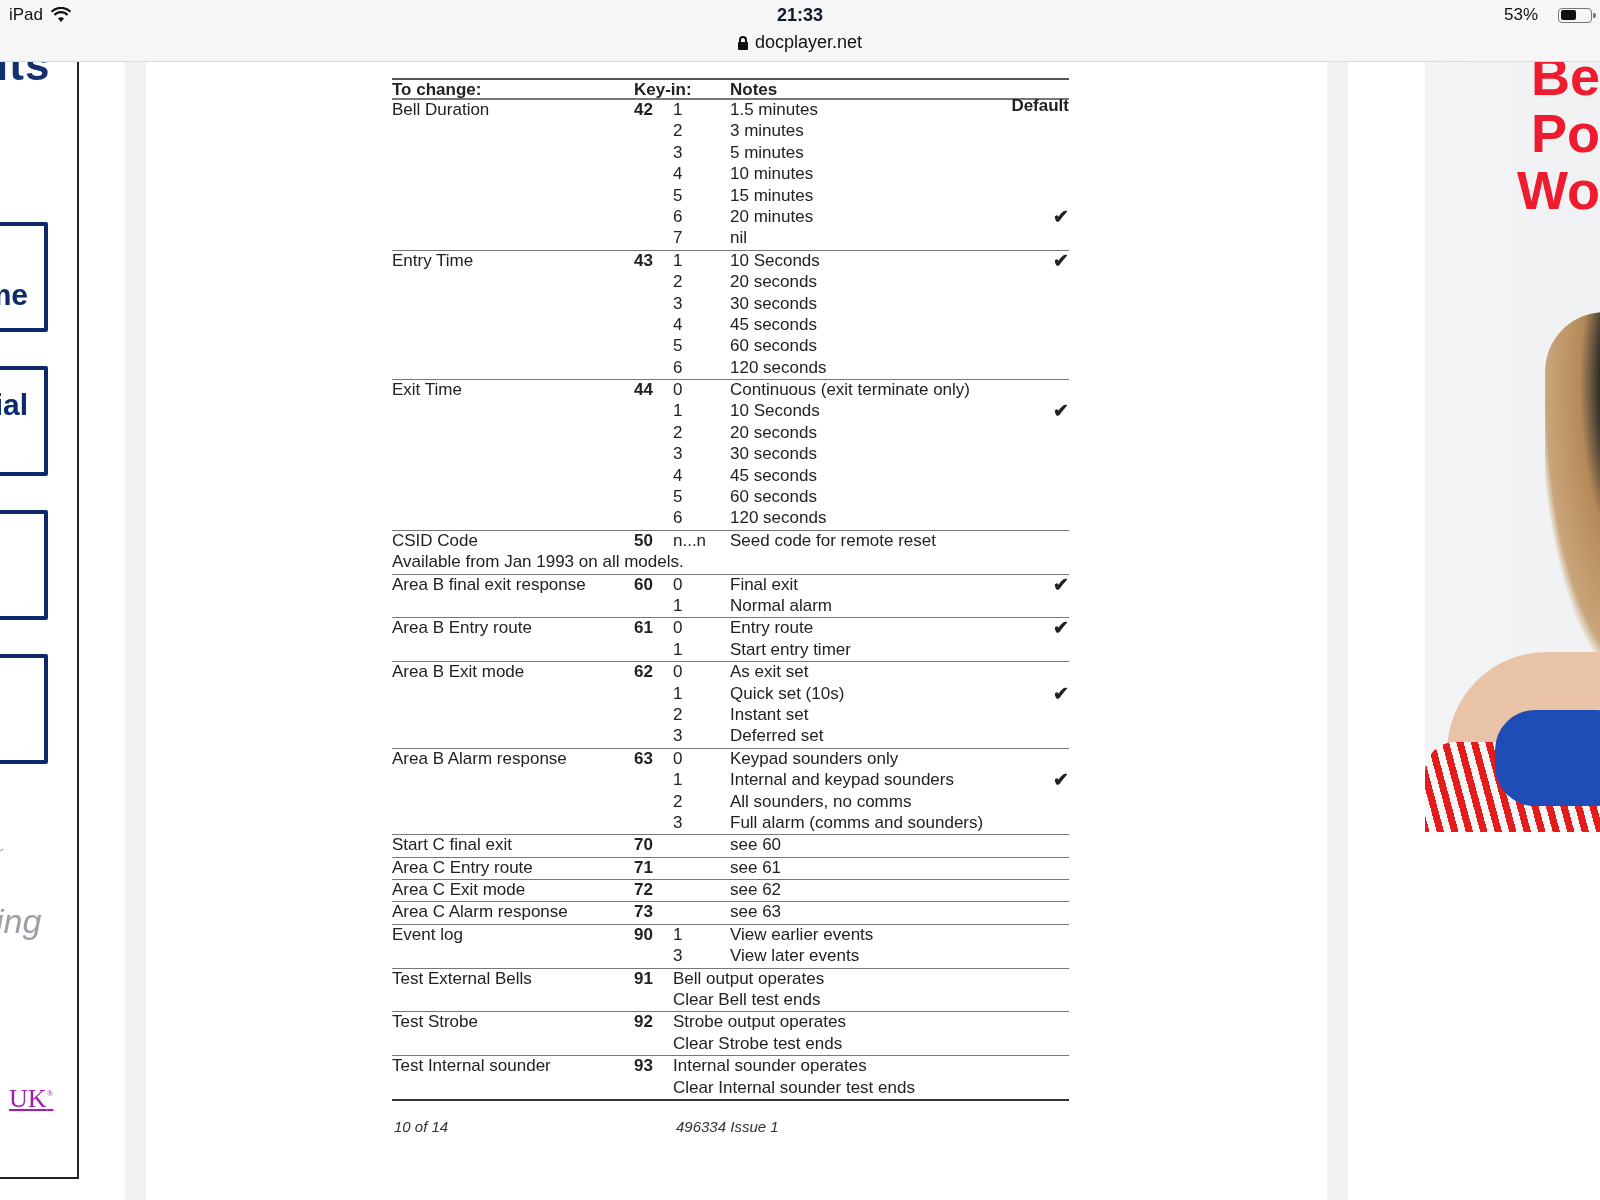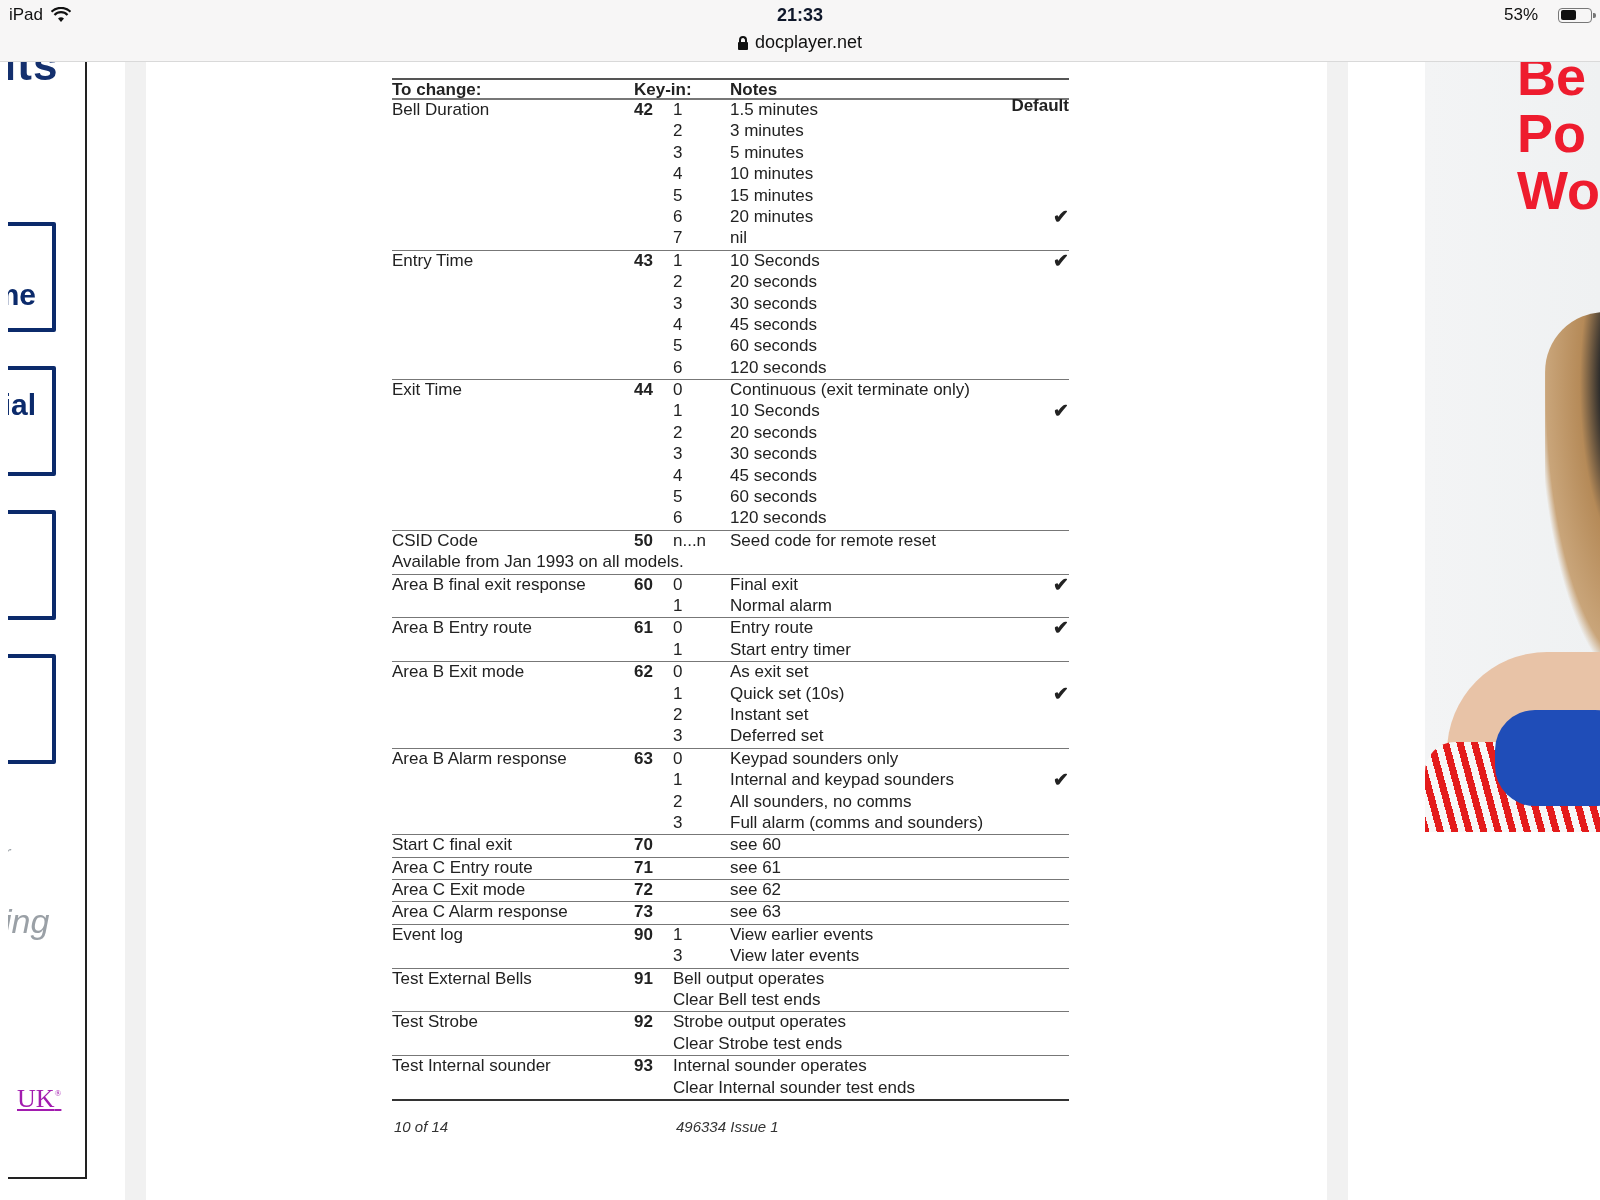--- a/index.html
+++ b/index.html
@@ -14,21 +14,21 @@
   .sb-url { position: absolute; left: 0; width: 1600px; top: 32px; text-align: center; font-size: 18px; color: #111; display: flex; justify-content: center; align-items: center; gap: 7px; }
   .lock { display: inline-block; width: 10px; height: 13px; position: relative; }
   .lock::before { content: ""; position: absolute; left: 1px; top: 0; width: 8px; height: 8px; border: 2px solid #111; border-bottom: none; border-radius: 4px 4px 0 0; box-sizing: border-box; }
   .lock::after { content: ""; position: absolute; left: 0; top: 6px; width: 10px; height: 8px; background: #111; border-radius: 1px; }
   .sb-right { position: absolute; right: 8px; top: 5px; font-size: 17px; color: #111; display: flex; align-items: center; gap: 20px; }
   .battery { width: 34px; height: 15px; border: 1.5px solid #777; border-radius: 4px; position: relative; padding: 1.5px; }
   .battery-fill { height: 100%; background: #111; border-radius: 2px; }
   .battery::after { content: ""; position: absolute; right: -5px; top: 4px; width: 3px; height: 5px; background: #777; border-radius: 0 2px 2px 0; }
 
   
-  .left-panel { position: absolute; left: 8px; top: 62px; width: 79px; height: 1117px; background: #fff; border-right: 2.5px solid #222; border-bottom: 2.5px solid #222; overflow: hidden; }
+  .left-panel { position: absolute; left: 0; top: 62px; width: 79px; height: 1117px; background: #fff; border-right: 2.5px solid #222; border-bottom: 2.5px solid #222; overflow: hidden; }
   .lp-top { position: absolute; left: -4px; top: -22px; font-size: 44px; font-weight: bold; color: #14306e; letter-spacing: 1px; }
   .lp-box { position: absolute; left: -10px; width: 58px; height: 110px; border: 4px solid #0b2a6b; border-radius: 2px; }
   .lp-box span { position: absolute; right: 16px; font-size: 30px; font-weight: bold; color: #0b2a6b; }
   .lp-faded { position: absolute; left: -4px; font-size: 34px; font-style: italic; color: #9aa0a6; }
   .lp-uk { position: absolute; left: 9px; font-size: 26px; color: #a21caf; font-family: "Liberation Serif", serif; text-decoration: underline; }
   .lp-uk sup { font-size: 9px; vertical-align: top; position: relative; top: 4px; }
 
   
   .strip { position: absolute; top: 62px; width: 21px; height: 1138px; background: #f1f1f1; }
 
@@ -47,21 +47,21 @@
   .c-key { left: 281px; }
   .c-note { left: 338px; }
   .c-note-wide { left: 281px; }
   .c-def { right: 0; font-size: 19px; font-weight: bold; }
   .full-note { left: 0; }
 
   .footer { position: absolute; top: 1118px; font-size: 15px; font-style: italic; color: #333; }
 
   
   .ad { position: absolute; left: 1425px; top: 62px; width: 175px; height: 770px; background: linear-gradient(90deg, #f3f4f5 0%, #eff1f2 100%); overflow: hidden; }
-  .ad-text { position: absolute; left: 92px; top: -14px; font-size: 54px; font-weight: bold; color: #ee1c2e; line-height: 57px; }
+  .ad-text { position: absolute; left: 92px; top: -14px; font-size: 54px; font-weight: bold; color: #ee1c2e; line-height: 57px; text-align: right; }
   .ad-hair { position: absolute; left: 120px; top: 250px; width: 120px; height: 360px; border-radius: 60px 0 0 80px; background: radial-gradient(ellipse at 80% 20%, #1c1c1c 0%, #2a2a2a 30%, #b58a58 45%, #c9a57a 70%, transparent 75%); }
   .ad-shoulder { position: absolute; left: 22px; top: 590px; width: 200px; height: 230px; border-radius: 100px 0 0 0; background: #e8c3a7; }
   .ad-shirt { position: absolute; left: 0; top: 680px; width: 200px; height: 100px; background: repeating-linear-gradient(75deg, #e41c1c 0 7px, #f7f7f7 7px 14px); border-radius: 30px 0 0 0; }
   .ad-cta { position: absolute; left: 70px; top: 648px; width: 140px; height: 96px; background: #1f4db8; border-radius: 40px; }
 </style>
 </head>
 <body>
 
 <div id="root">
 

